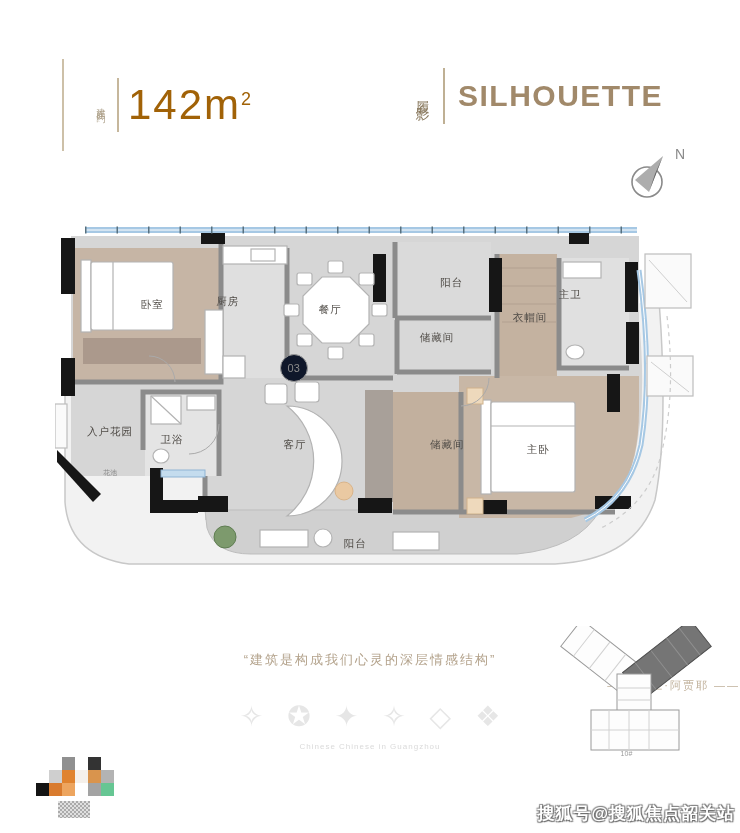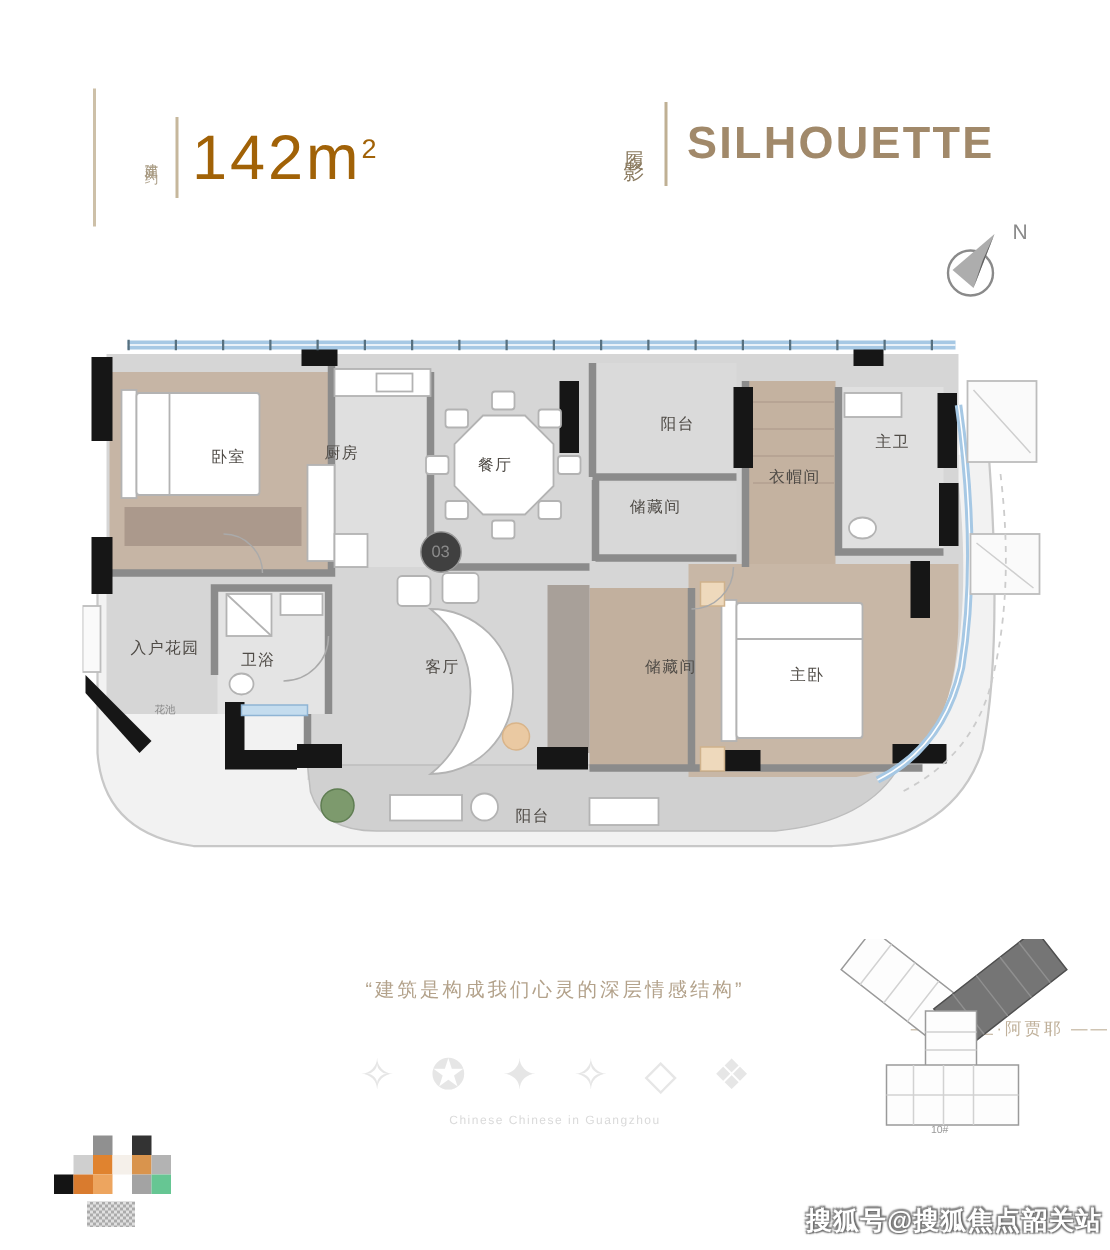--- a/index.html
+++ b/index.html
@@ -20,21 +20,21 @@
 
   
   .compass{position:absolute;left:613px;top:146px;width:110px;height:64px;}
   .compass .n{position:absolute;left:62px;top:0px;font-size:14px;color:#8a8a8a;}
 
   
   .plan{position:absolute;left:55px;top:210px;width:640px;height:390px;}
   .plan svg{position:absolute;left:0;top:0;}
   .room-label{position:absolute;transform:translate(-50%,-50%);font-size:10.5px;color:#4f4b46;letter-spacing:1px;white-space:nowrap;}
   .room-label.small{font-size:7px;color:#8a8a8a;letter-spacing:0;}
-  .unit-badge{position:absolute;left:37.3%;top:40.5%;transform:translate(-50%,-50%);width:26px;height:26px;border:1px solid #9a9a9a;border-radius:50%;background:#404040;display:flex;align-items:center;justify-content:center;font-size:11px;color:#8a8a8a;}
+  .unit-badge{position:absolute;left:37.3%;top:40.5%;transform:translate(-50%,-50%);width:26px;height:26px;border:1px solid #9a9a9a;border-radius:50%;background:#0f172a;display:flex;align-items:center;justify-content:center;font-size:11px;color:#8a8a8a;}
 
   
   .quote{position:absolute;left:0;top:651px;width:100%;text-align:center;font-size:13px;letter-spacing:2px;color:#b3a28b;}
   .quote-author{position:absolute;left:0;top:678px;width:100%;text-align:right;font-size:11px;letter-spacing:2px;color:#c0b19b;}
   .ornaments{position:absolute;left:0;top:700px;width:100%;text-align:center;color:#e6e6e6;font-size:28px;}
   .ornaments span{display:inline-block;margin:0 12px;}
   .tagline{position:absolute;left:0;top:742px;width:100%;text-align:center;font-size:8px;letter-spacing:1px;color:#dadada;}
 
   
   .logo{position:absolute;left:36px;top:757px;width:80px;height:40px;}
@@ -195,21 +195,21 @@
       <path d="M 612 106 Q 622 190 604 252 Q 590 296 546 318" stroke="#cccccc" stroke-width="1.2" fill="none" stroke-dasharray="4 4"></path>
     </svg>
 
     <div id="room-labels">
         <span class="room-label" style="left: 15.2%; top: 24.4%;">卧室</span>
         <span class="room-label" style="left: 27%; top: 23.6%;">厨房</span>
         <span class="room-label" style="left: 43%; top: 25.6%;">餐厅</span>
         <span class="room-label" style="left: 62%; top: 18.7%;">阳台</span>
         <span class="room-label" style="left: 59.7%; top: 32.8%;">储藏间</span>
         <span class="room-label" style="left: 74.2%; top: 27.7%;">衣帽间</span>
-        <span class="room-label" style="left: 80.5%; top: 21.8%; margin-left: 25px;">主卫</span>
+        <span class="room-label" style="left: 80.5%; top: 21.8%;">主卫</span>
         <span class="room-label" style="left: 8.6%; top: 56.9%;">入户花园</span>
         <span class="room-label" style="left: 18.3%; top: 59%;">卫浴</span>
         <span class="room-label small" style="left: 8.6%; top: 67.4%;">花池</span>
         <span class="room-label" style="left: 37.5%; top: 60.3%;">客厅</span>
         <span class="room-label" style="left: 61.3%; top: 60.3%;">储藏间</span>
         <span class="room-label" style="left: 75.5%; top: 61.5%;">主卧</span>
         <span class="room-label" style="left: 46.9%; top: 85.6%;">阳台</span>
       </div>
     <div class="unit-badge">03</div>
   </div>

